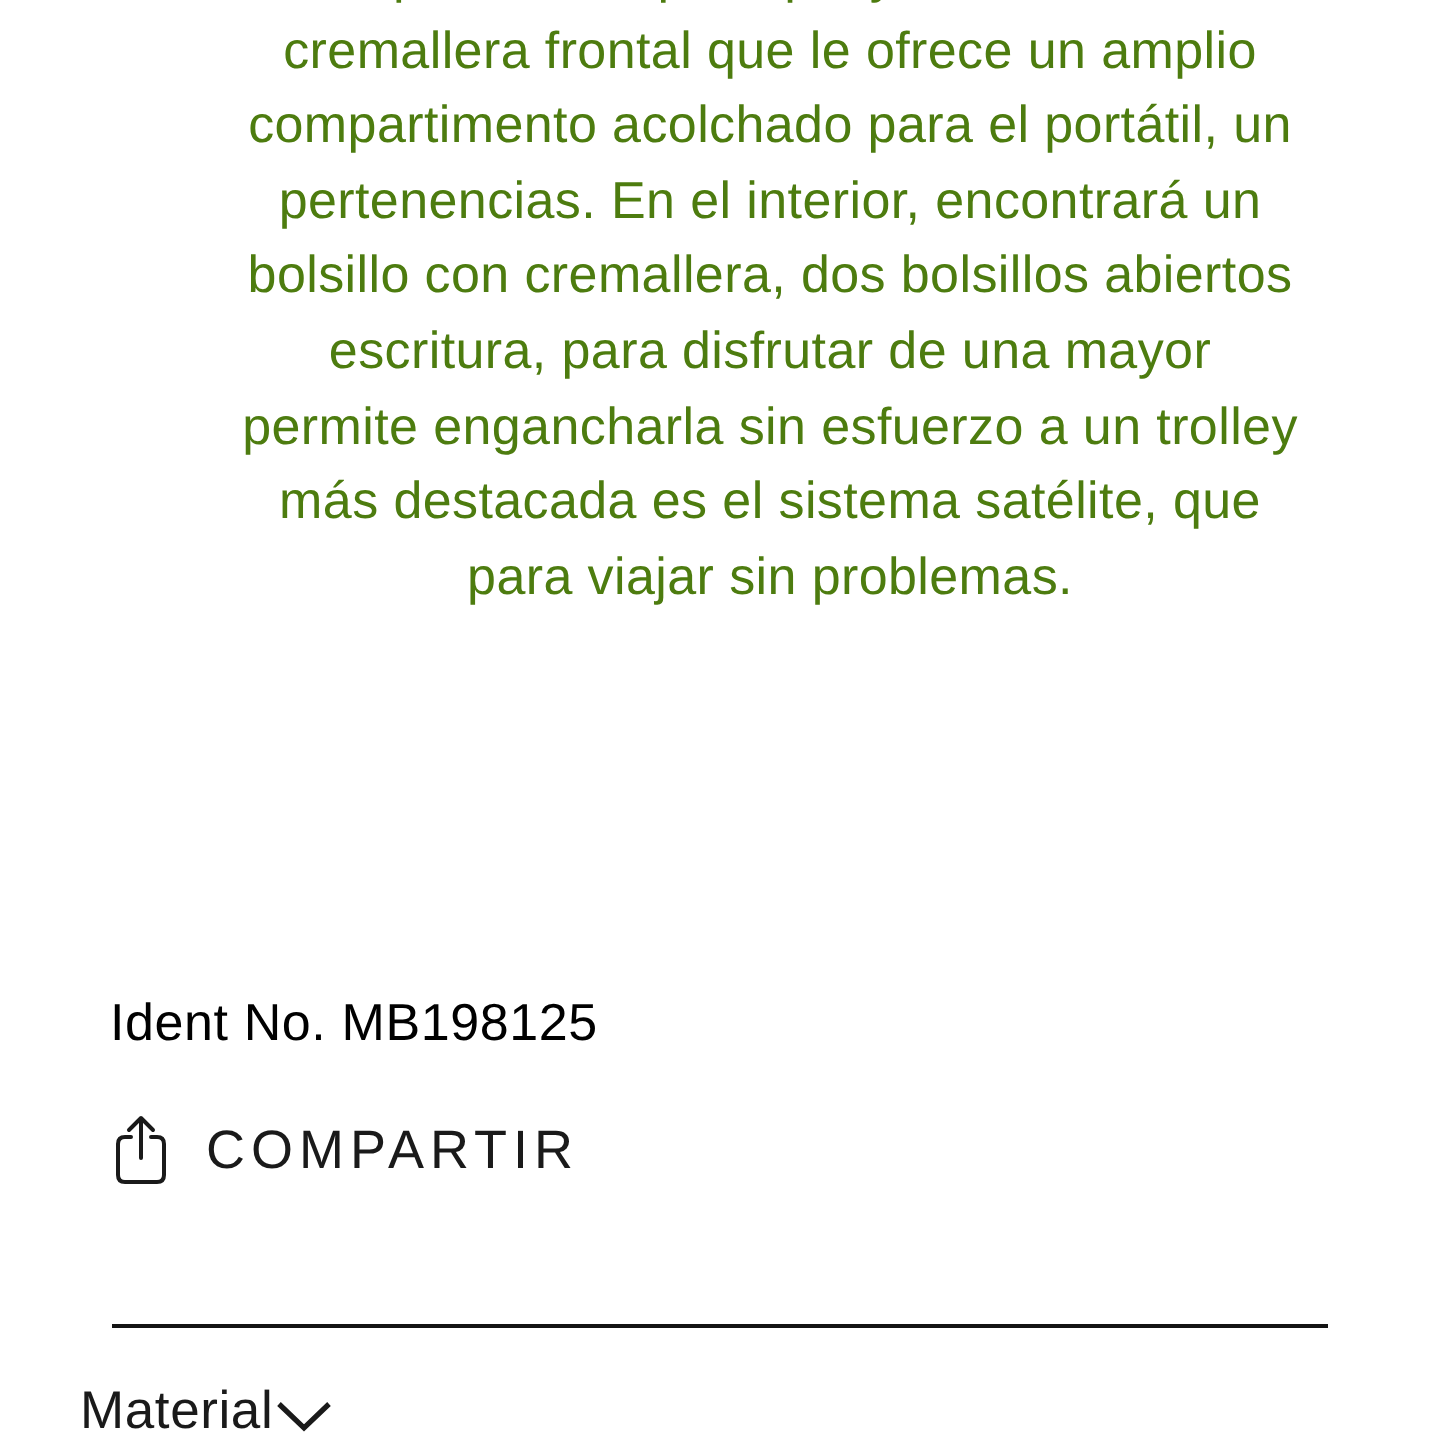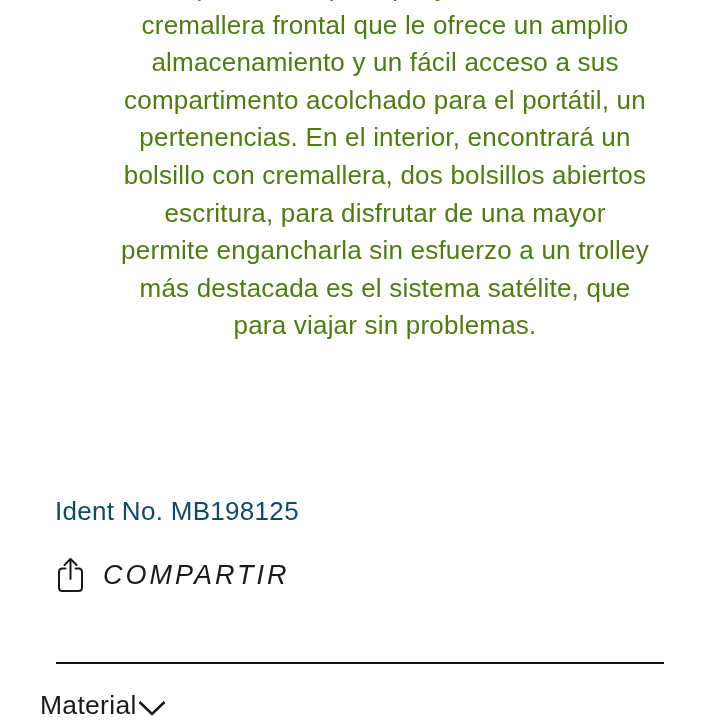--- a/index.html
+++ b/index.html
@@ -31,35 +31,34 @@
     white-space: nowrap;
     color: #4d7c0f;
     text-align: center;
   }
   .ident {
     position: absolute;
     left: 55px;
     top: 496px;
     font-size: 26px;
     letter-spacing: 0.3px;
-    color: #0c4a6e;
+    color: #000000;
   }
   .share-row {
     position: absolute;
     left: 55px;
     top: 555px;
     display: flex;
     align-items: center;
     gap: 17px;
     background: none;
     border: none;
     padding: 0;
     cursor: pointer;
     font-family: "Liberation Sans", sans-serif;
-    font-style: italic;
   }
   .share-row .share-label {
     font-size: 27px;
     letter-spacing: 3px;
     font-weight: 400;
     color: #1a1a1a;
   }
   .share-icon-svg {
     display: block;
   }
@@ -94,21 +93,20 @@
     display: block;
     margin-top: 6px;
   }
 </style>
 </head>
 <body>
 
 <div class="description">
   <div class="line">compartimento principal y un bolsillo con</div>
   <div class="line">cremallera frontal que le ofrece un amplio</div>
-  <div class="line">almacenamiento y un fácil acceso a sus</div>
   <div class="line">compartimento acolchado para el portátil, un</div>
   <div class="line">pertenencias. En el interior, encontrará un</div>
   <div class="line">bolsillo con cremallera, dos bolsillos abiertos</div>
   <div class="line">escritura, para disfrutar de una mayor</div>
   <div class="line">permite engancharla sin esfuerzo a un trolley</div>
   <div class="line">más destacada es el sistema satélite, que</div>
   <div class="line">para viajar sin problemas.</div>
 </div>
 
 <div class="ident">Ident No. MB198125</div>

